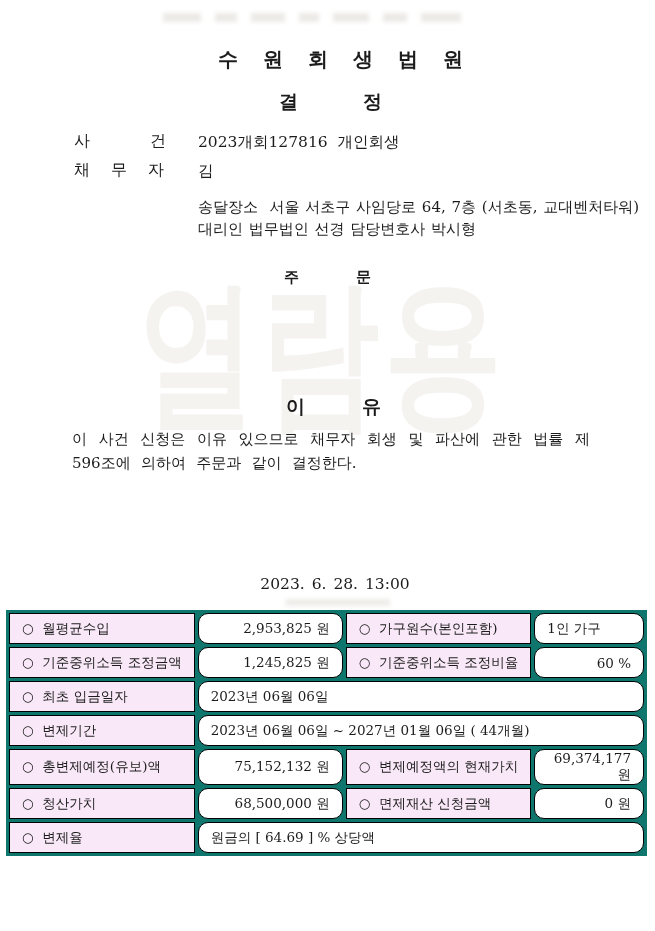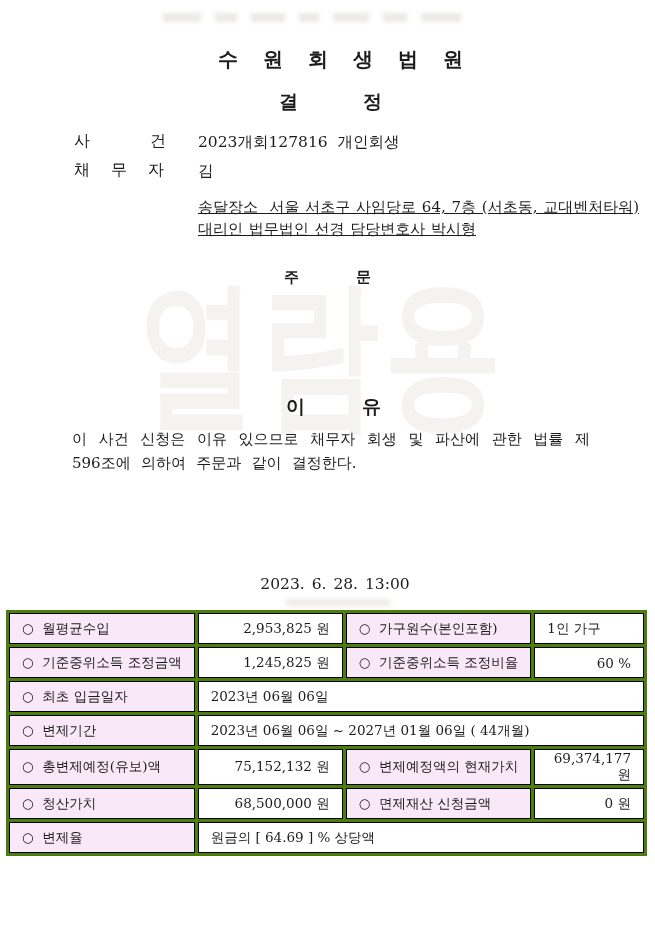--- a/index.html
+++ b/index.html
@@ -24,40 +24,40 @@
   }
 
   #court-title{top:46px;left:218px;font-size:20px;font-weight:bold;letter-spacing:25px;}
   #doc-title{top:89px;left:279px;font-size:19px;font-weight:bold;letter-spacing:65px;}
 
   .case-label{font-size:16px;}
   #case-label{top:131px;left:74px;letter-spacing:60px;}
   #case-value{top:132px;left:198px;font-size:15.5px;}
   #debtor-label{top:160px;left:74px;letter-spacing:21px;}
   #debtor-value{top:161px;left:198px;font-size:15.5px;}
-  #service-block{top:197px;left:198px;font-size:15px;line-height:21.5px;word-spacing:1px;text-decoration:underline;}
+  #service-block{top:197px;left:198px;font-size:15px;line-height:21.5px;word-spacing:1px;}
 
   #order-heading{top:268px;left:284px;font-size:15px;font-weight:bold;letter-spacing:57px;}
   #order-list{top:308px;left:72px;font-size:15px;line-height:22px;word-spacing:3px;}
   #reason-heading{top:394px;left:286px;font-size:19px;font-weight:bold;letter-spacing:57px;}
   #reason-body{top:428px;left:72px;width:518px;font-size:15px;line-height:23.5px;
     text-align:justify;word-spacing:5.5px;}
 
   #datetime{top:575px;left:0;width:670px;text-align:center;font-size:15.5px;word-spacing:2px;}
 
   #summary-table{
     position:absolute;top:610px;left:6px;width:641px;
-    border-collapse:separate;border-spacing:3px;background:#4d7c0f;z-index:2;
+    border-collapse:separate;border-spacing:3px;background:#0f766e;z-index:2;
   }
   #summary-table td{
     border:1px solid #000;height:29px;font-size:13.5px;
     padding:0 12px;vertical-align:middle;color:#1c1c1c;
   }
   #summary-table .cell-label{background:#f9e9f8;white-space:pre;}
-  #summary-table .cell-value{background:#ffffff;}
+  #summary-table .cell-value{background:#ffffff;border-radius:10px;}
 </style>
 </head>
 <body>
 
 <div id="page">
 
   <div id="ghost-top" class="abs">
     <span style="width:38px"></span>
       <span style="width:22px"></span>
       <span style="width:34px"></span>

